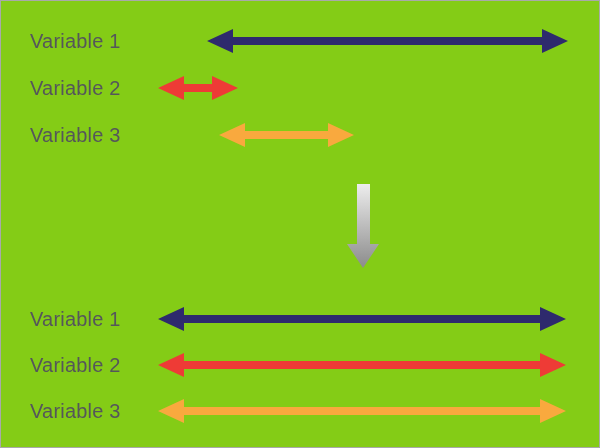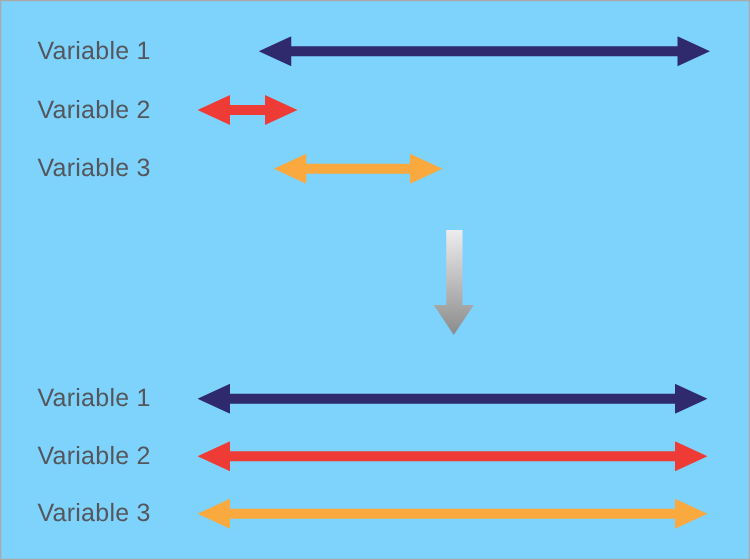--- a/index.html
+++ b/index.html
@@ -1,20 +1,20 @@
 <!DOCTYPE html>
 <html><head>
 <meta charset="utf-8">
 <style>
   html,body{margin:0;padding:0;background:#ffffff;}
   .canvas{
     position:relative;
     width:598px;height:446px;
     border:1px solid #a9a9a9;
-    background:#7dd3fc;
+    background:#84cc16;
     font-family:"Liberation Sans", sans-serif;
     overflow:hidden;
   }
   .var-label{
     position:absolute;
     left:29px;
     height:26px;
     line-height:26px;
     font-size:20px;
     color:#55565b;

